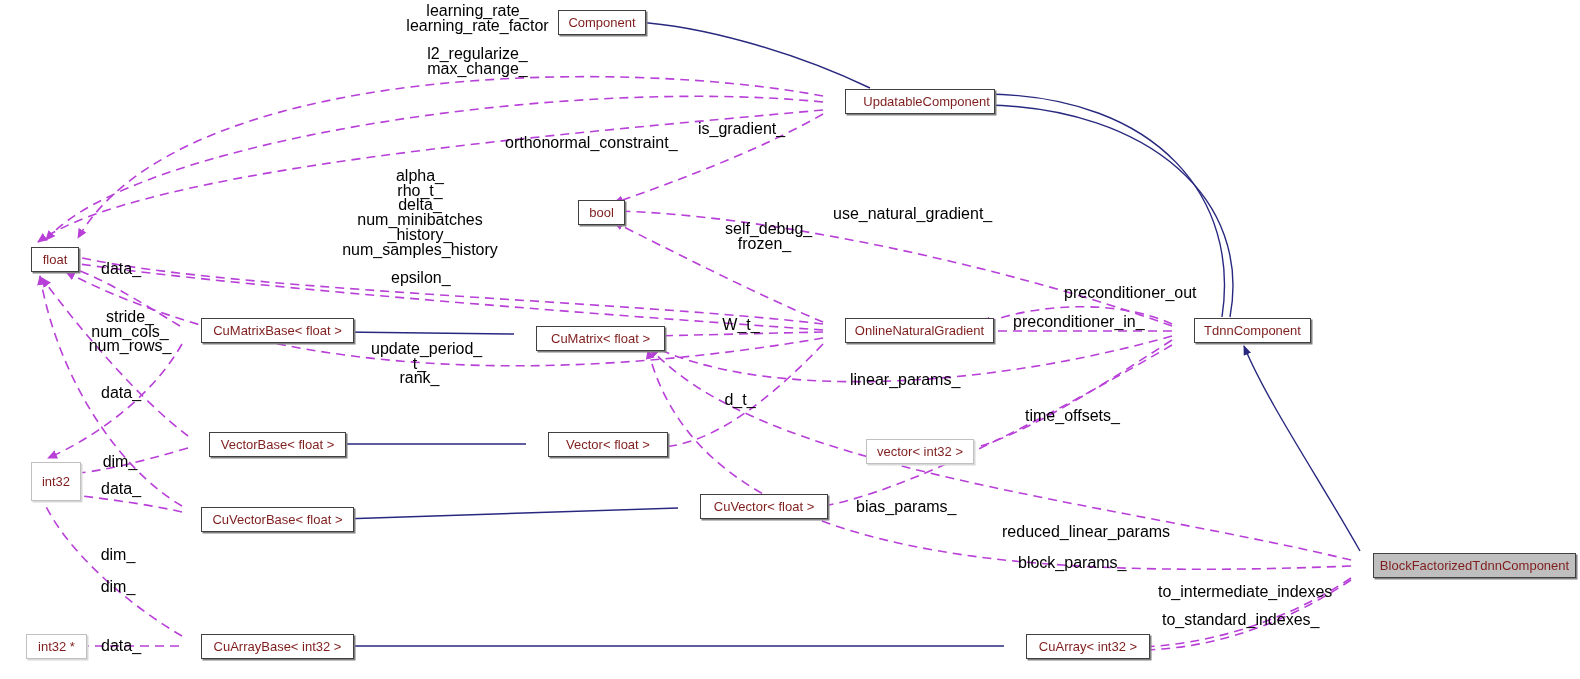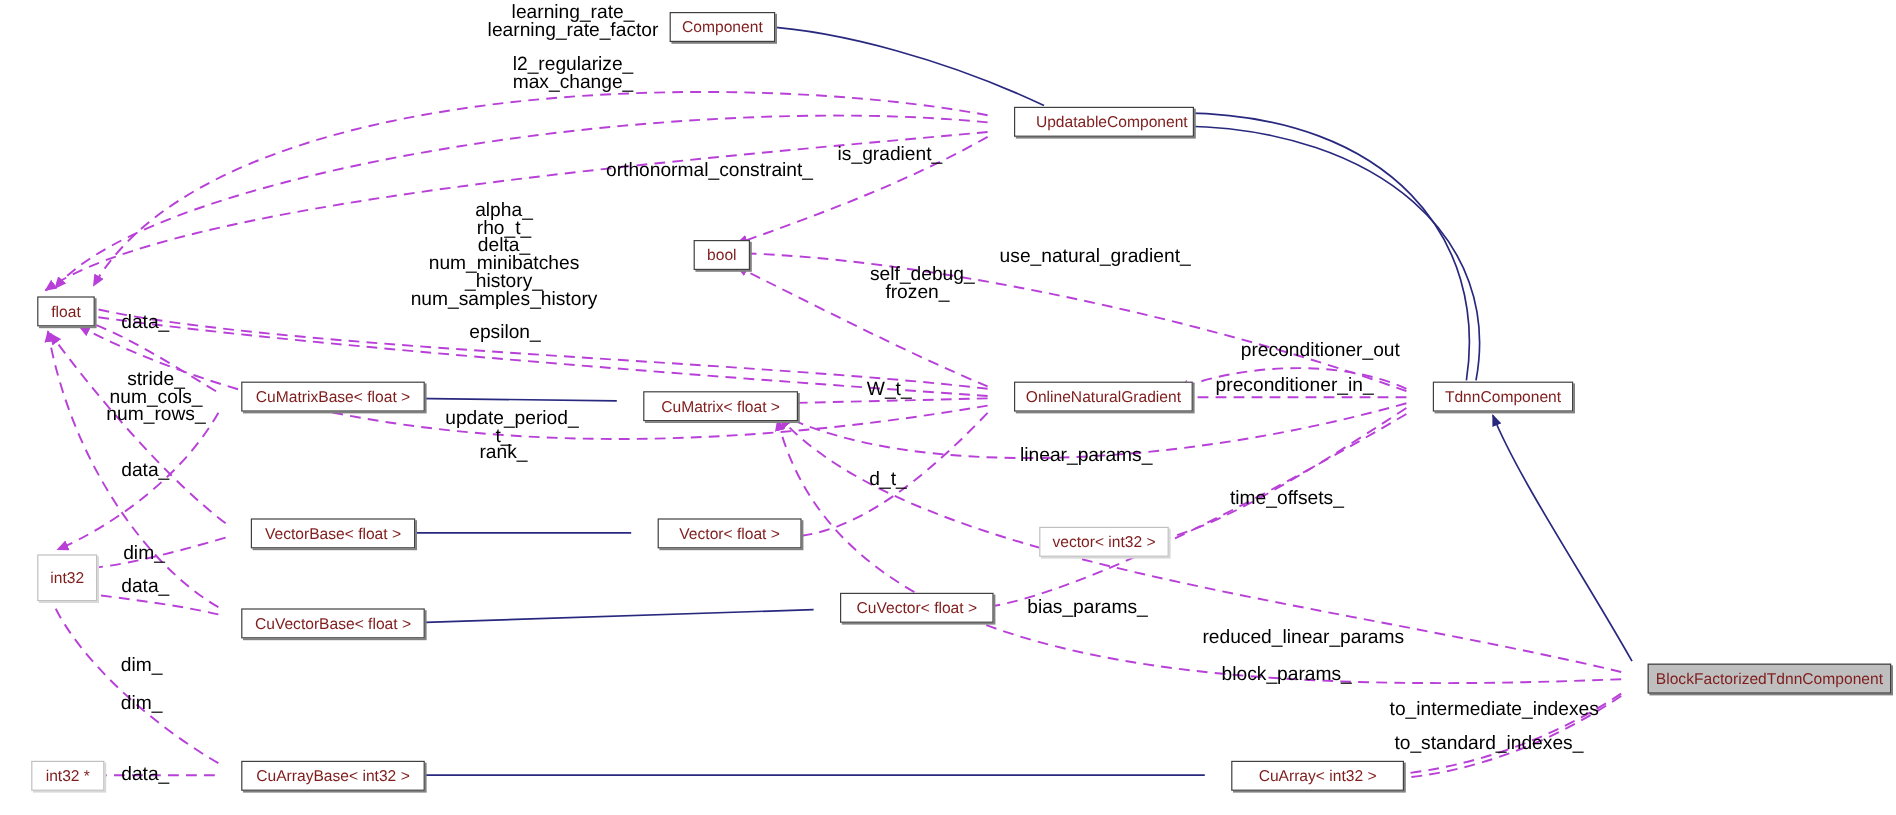--- a/index.html
+++ b/index.html
@@ -150,40 +150,40 @@
   <div class="node" style="left:1173px; top:318px; width:117px; height:25px;">TdnnComponent</div>
   <div class="node" style="left:188px; top:432px; width:137px; height:25px;text-align:center;">VectorBase&lt; float &gt;</div>
   <div class="node" style="left:527px; top:432px; width:120px; height:25px;">Vector&lt; float &gt;</div>
   <div class="node plain" style="left:845px; top:439px; width:108px; height:25px;">vector&lt; int32 &gt;</div>
   <div class="node plain" style="left:10px;  top:462px; width:50px;  height:39px;">int32</div>
   <div class="node" style="left:180px; top:507px; width:153px; height:25px;">CuVectorBase&lt; float &gt;</div>
   <div class="node" style="left:679px; top:494px; width:128px; height:25px;">CuVector&lt; float &gt;</div>
   <div class="node current" style="left:1352px; top:553px; width:203px; height:25px;">BlockFactorizedTdnnComponent</div>
   <div class="node" style="left:180px; top:634px; width:153px; height:25px;">CuArrayBase&lt; int32 &gt;</div>
   <div class="node plain" style="left:5px;   top:634px; width:61px;  height:25px;">int32 *</div>
-  <div class="node" style="left:1005px; top:634px; width:144px; height:25px;">CuArray&lt; int32 &gt;</div>
+  <div class="node" style="left:1005px; top:634px; width:124px; height:25px;">CuArray&lt; int32 &gt;</div>
 
   <div class="edge-label" style="left:360px; top:4px;   width:235px;">learning_rate_
 learning_rate_factor</div>
   <div class="edge-label" style="left:360px; top:47px;  width:235px;">l2_regularize_
 max_change_</div>
   <div class="edge-label" style="left:505px; top:136px; width:150px;">orthonormal_constraint_</div>
   <div class="edge-label" style="left:698px; top:122px; width:83px;">is_gradient_</div>
   <div class="edge-label" style="left:340px; top:169px; width:160px;">alpha_
 rho_t_
 delta_
 num_minibatches
 _history_
 num_samples_history</div>
   <div class="edge-label" style="left:833px; top:207px; width:137px;">use_natural_gradient_</div>
   <div class="edge-label" style="left:700px; top:222px; width:79px;margin-left:25px;">self_debug_
 frozen_</div>
   <div class="edge-label" style="left:391px; top:271px; width:56px;">epsilon_</div>
   <div class="edge-label" style="left:101px; top:262px; width:40px;">data_</div>
-  <div class="edge-label" style="left:1034px; top:286px; width:118px;">preconditioner_out</div>
+  <div class="edge-label" style="left:1064px; top:286px; width:118px;">preconditioner_out</div>
   <div class="edge-label" style="left:1013px; top:315px; width:112px;">preconditioner_in_</div>
   <div class="edge-label" style="left:86px;  top:310px; width:88px;">stride_
 num_cols_
 num_rows_</div>
   <div class="edge-label" style="left:722px; top:318px; width:38px;">W_t_</div>
   <div class="edge-label" style="left:371px; top:342px; width:97px;">update_period_
 t_
 rank_</div>
   <div class="edge-label" style="left:850px; top:373px; width:94px;">linear_params_</div>
   <div class="edge-label" style="left:101px; top:386px; width:40px;">data_</div>

